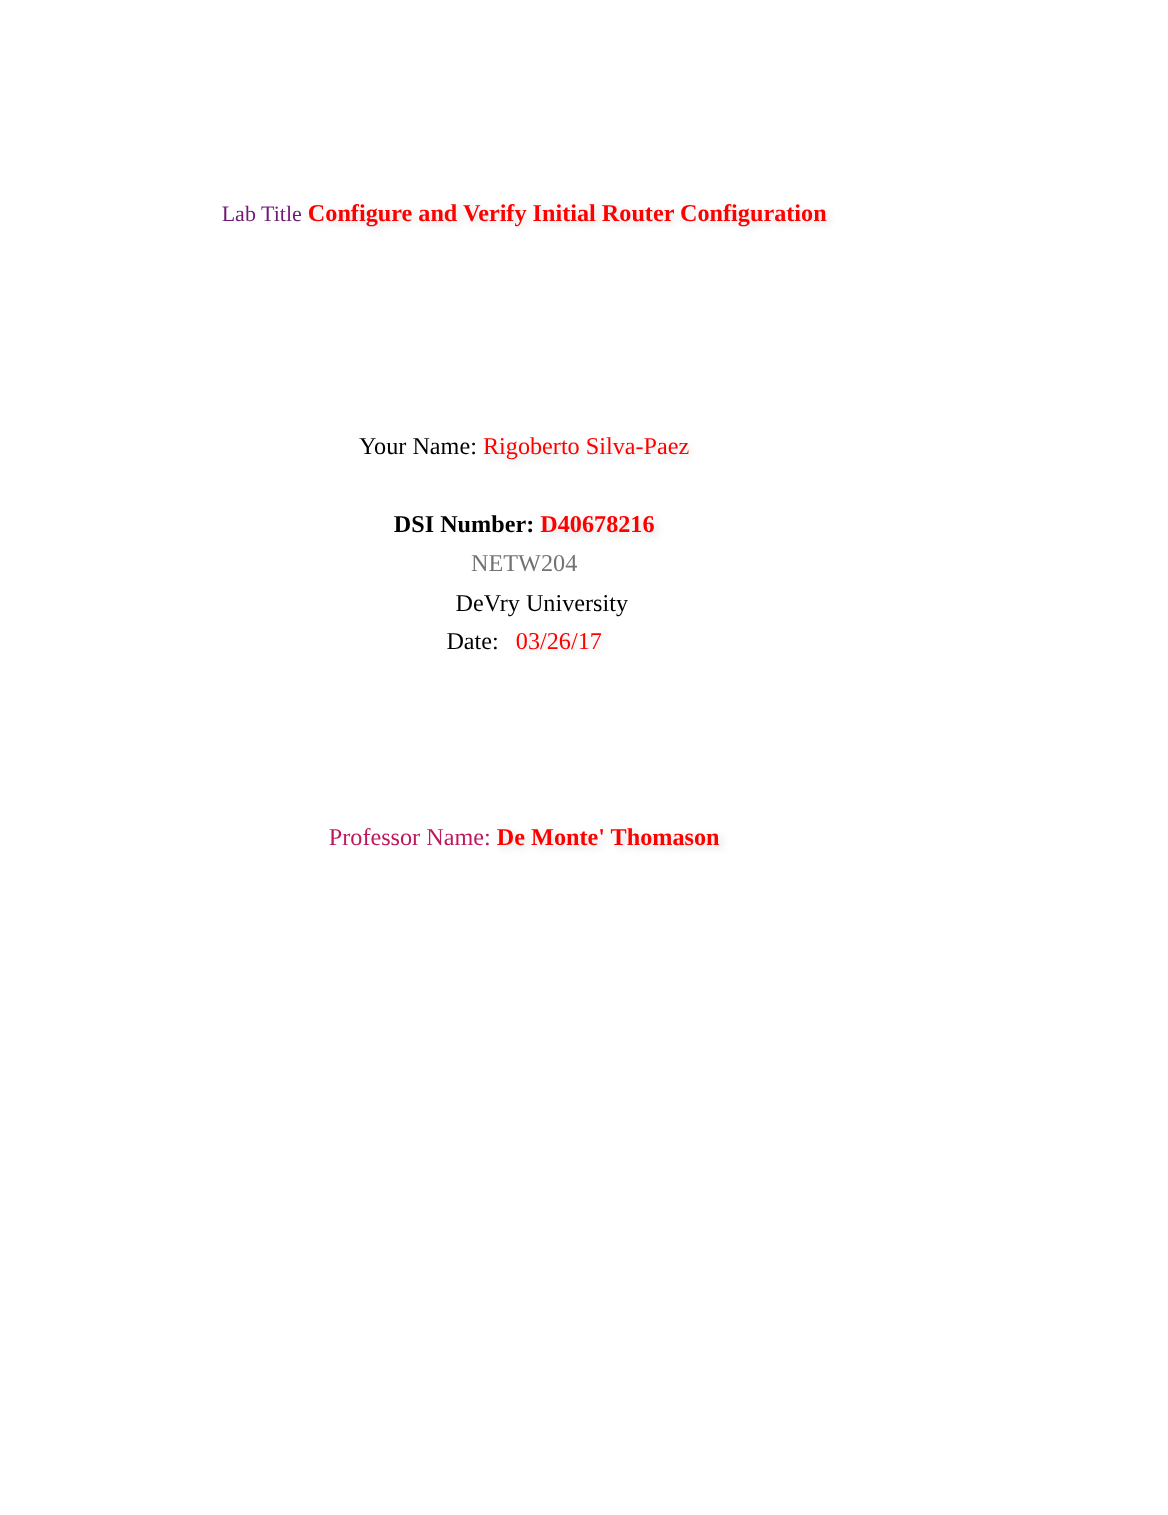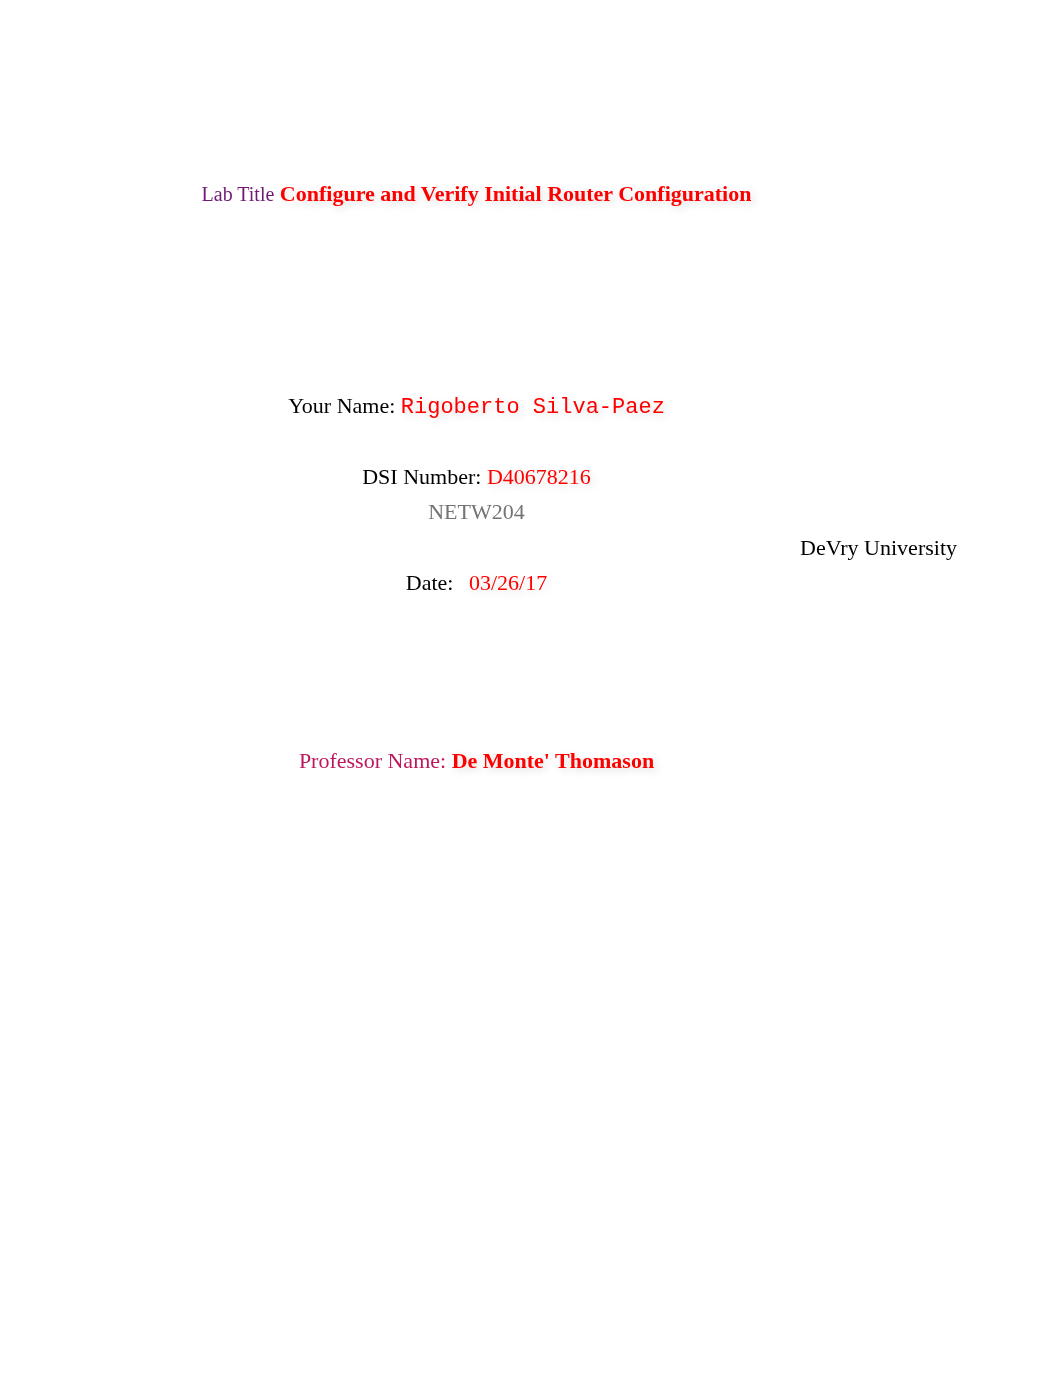--- a/index.html
+++ b/index.html
@@ -52,30 +52,30 @@
       font-size: 22px;
     }
     
     .name-label {
       color: #000;
     }
     
     .name-value {
       color: #ff0000;
       text-shadow: 3px 3px 8px rgba(0,0,0,0.15);
-      font-family: Liberation Mono, monospace;
     }
     
     .dsi-line {
       position: absolute;
       top: 464px;
       left: 0;
       width: 953px;
       text-align: center;
       font-size: 22px;
+      font-weight: bold;
     }
     
     .dsi-label {
       color: #000;
     }
     
     .dsi-value {
       color: #ff0000;
       text-shadow: 3px 3px 8px rgba(0,0,0,0.15);
     }
@@ -86,23 +86,23 @@
       left: 0;
       width: 953px;
       text-align: center;
       font-size: 22px;
       color: #737373;
     }
     
     .university-line {
       position: absolute;
       top: 535px;
-      left: 4px;
+      left: 16px;
       width: 953px;
-      text-align: right;
+      text-align: center;
       font-size: 22px;
       color: #000;
     }
     
     .date-line {
       position: absolute;
       top: 570px;
       left: 0;
       width: 953px;
       text-align: center;

